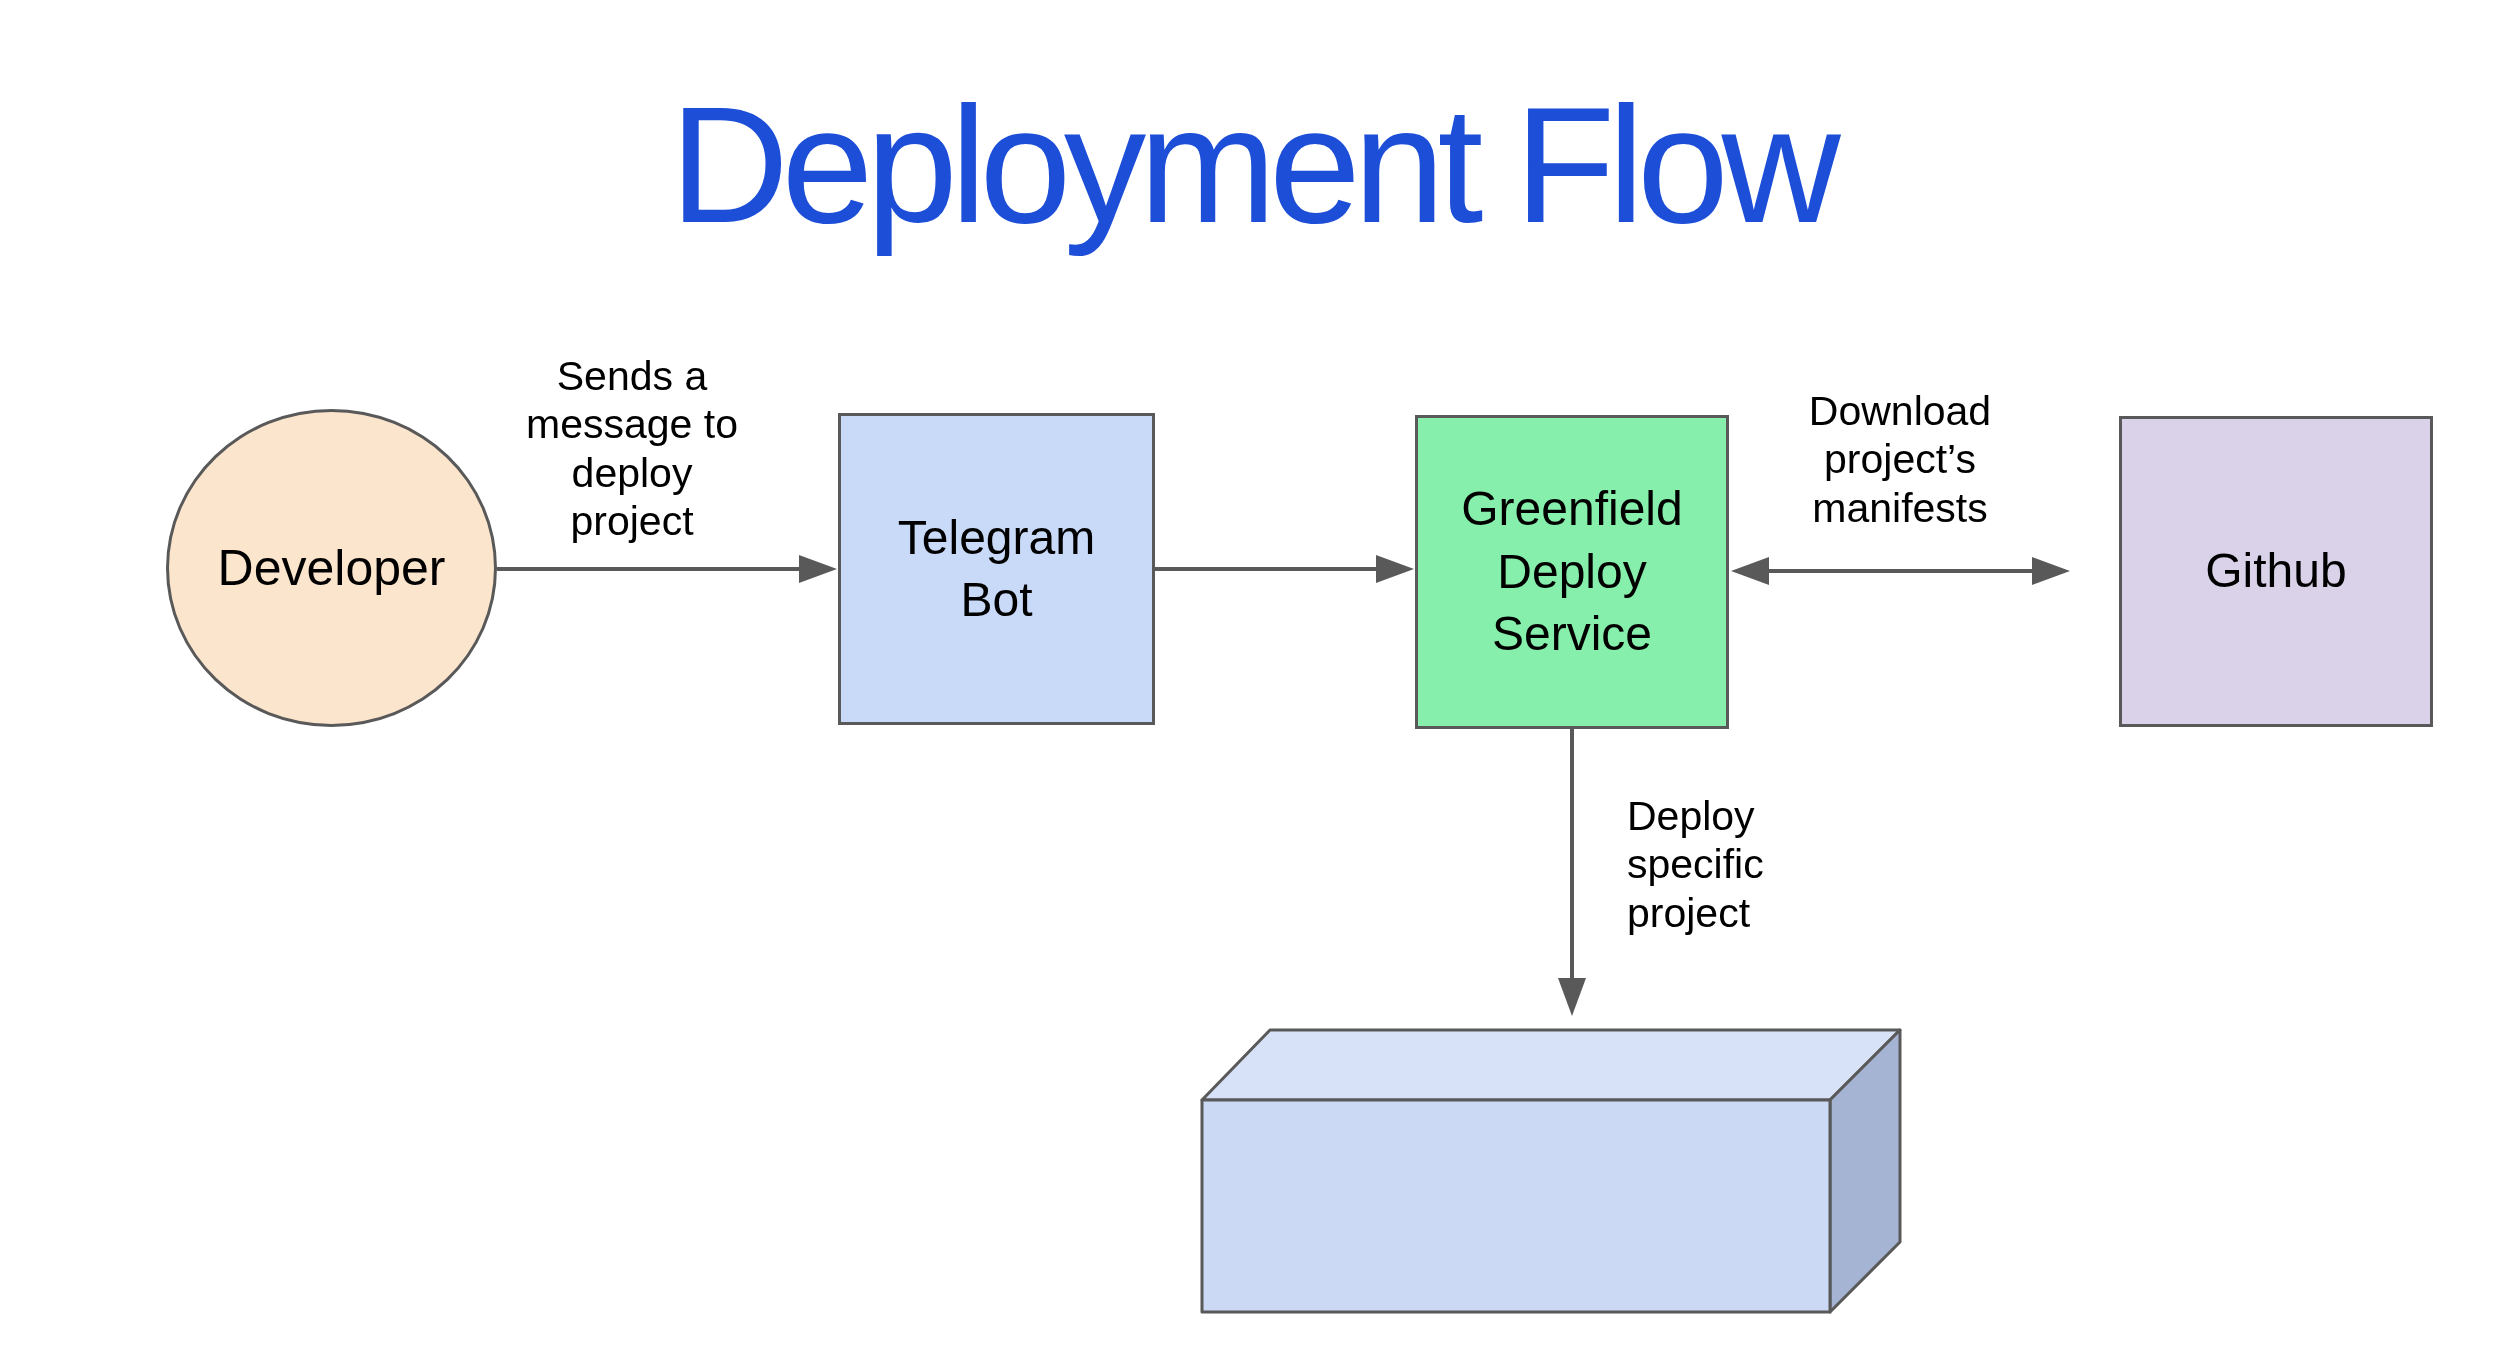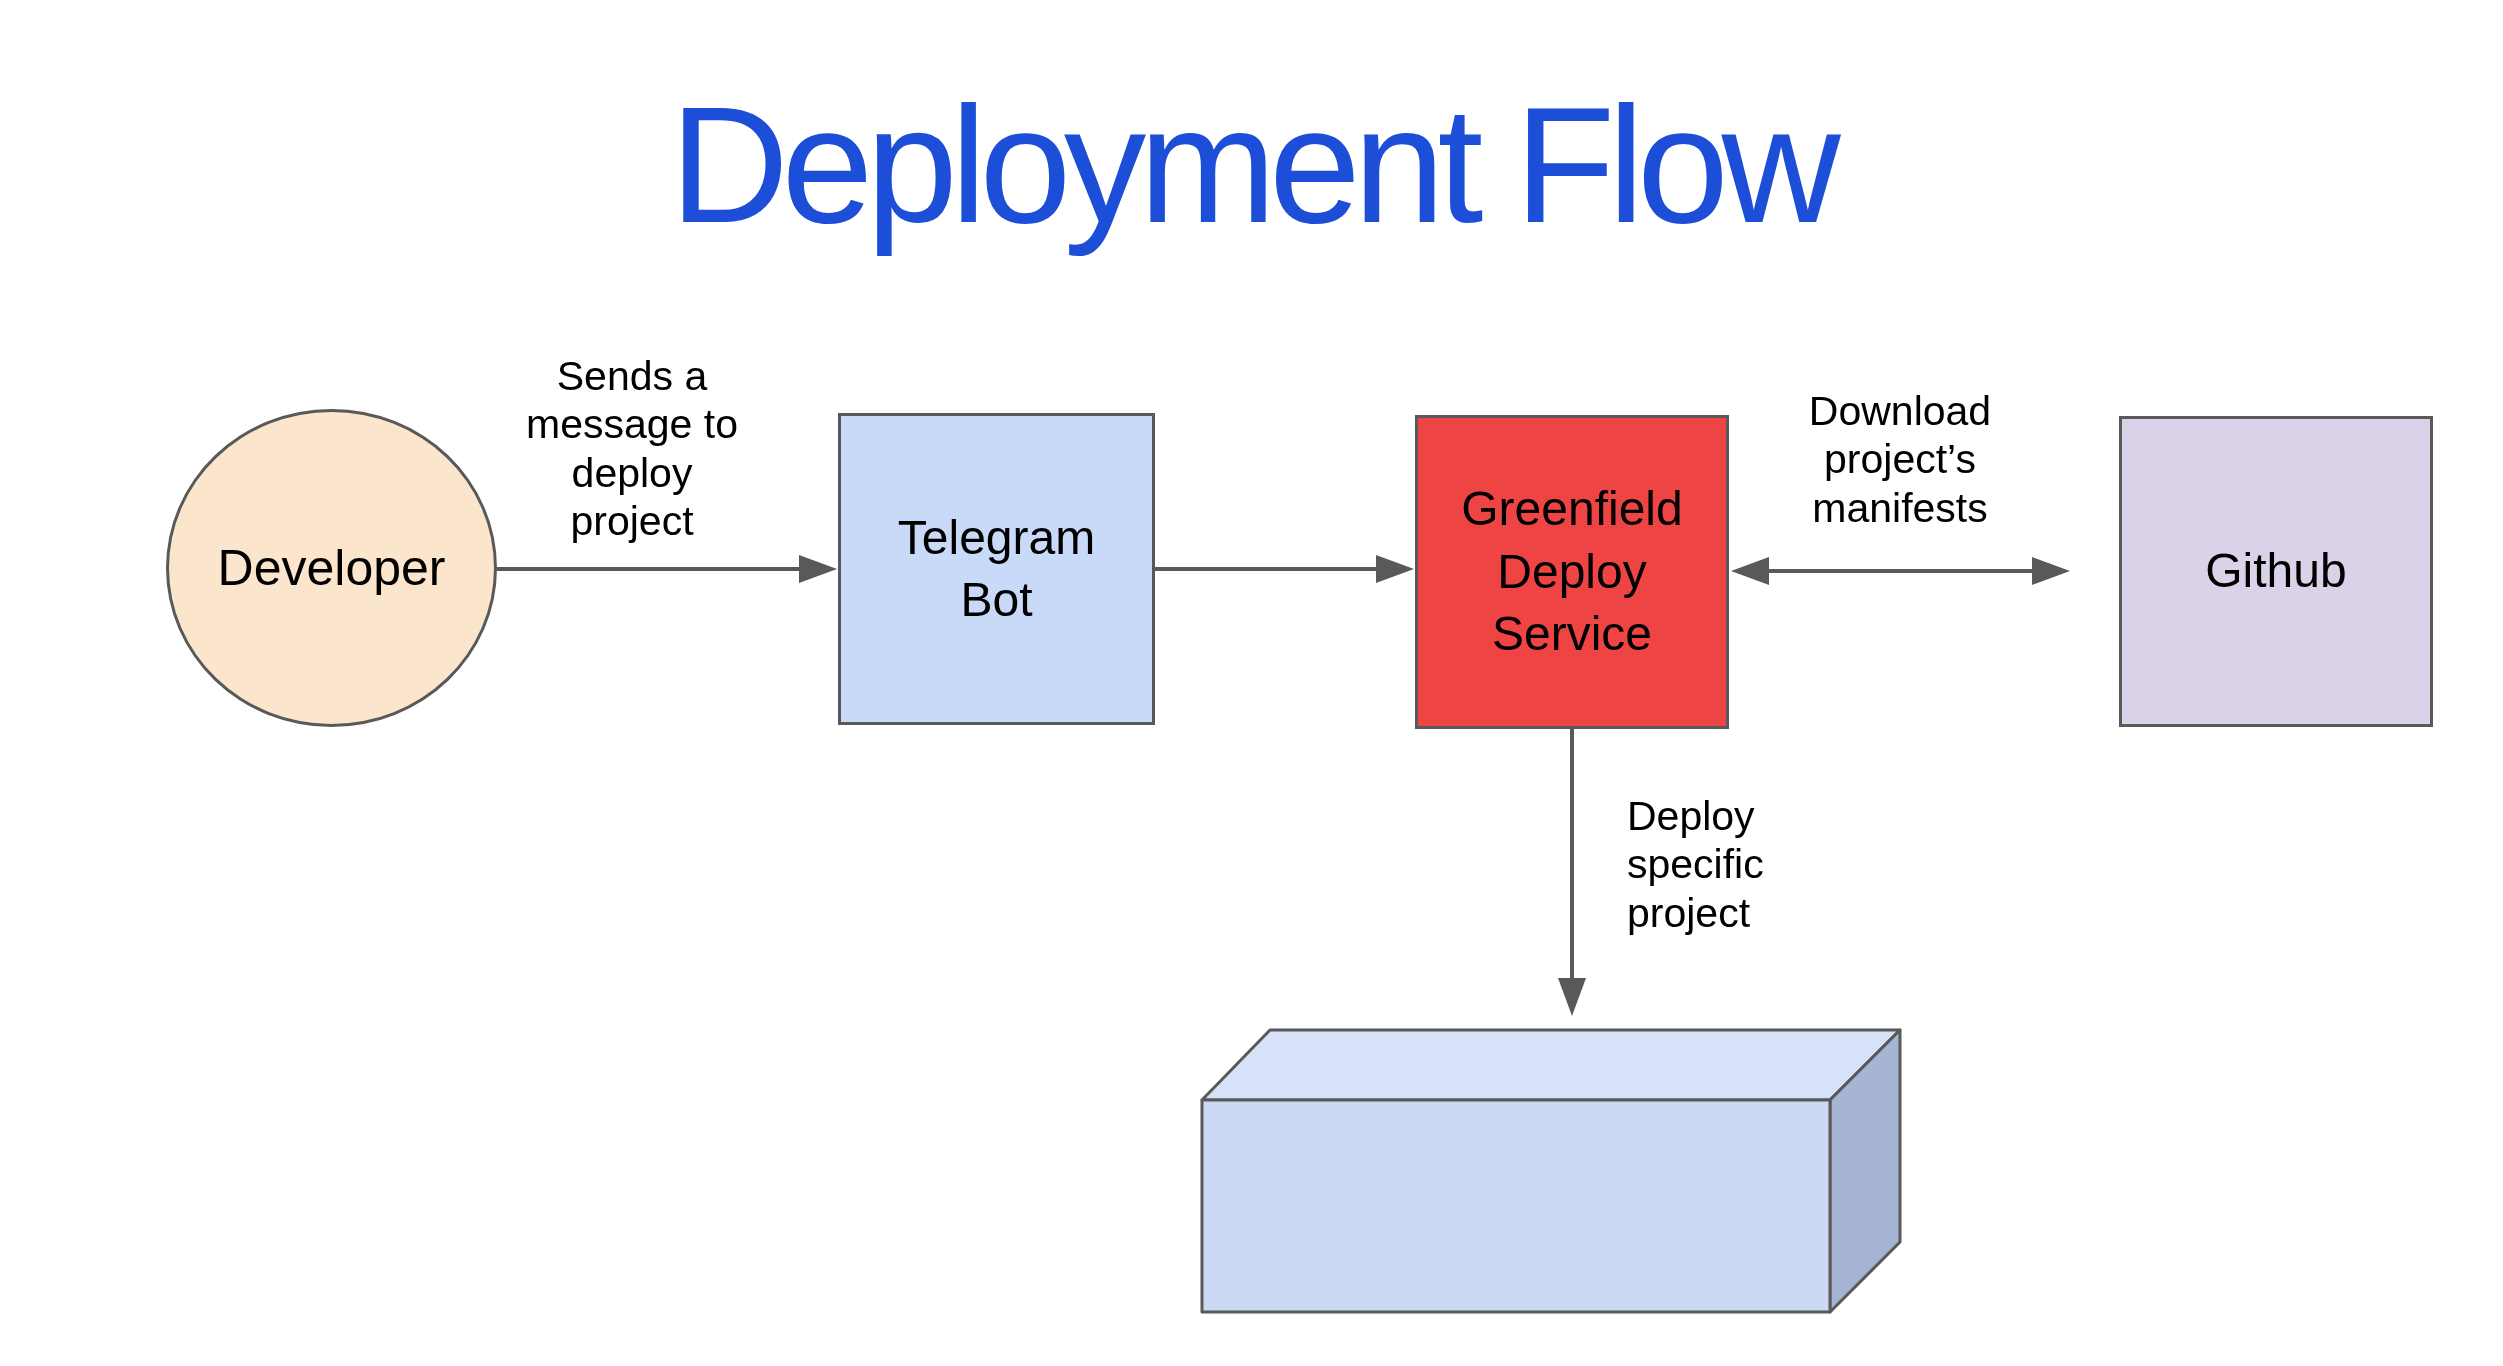--- a/index.html
+++ b/index.html
@@ -100,21 +100,21 @@
 
   <div class="node node-telegram" style="background-color: rgb(201, 218, 248);">
     <span>Telegram
 Bot</span>
   </div>
 
   <div class="node node-developer" style="background-color: rgb(252, 229, 205);">
     <span>Developer</span>
   </div>
 
-  <div class="node node-greenfield" style="background-color: #ef4444;">
+  <div class="node node-greenfield" style="background-color: #86efac;">
     <span>Greenfield
 Deploy
 Service</span>
   </div>
 
   <div class="node node-github" style="background-color: rgb(217, 210, 233); margin-left: 48px;">
     <span>Github</span>
   </div>
 
 

